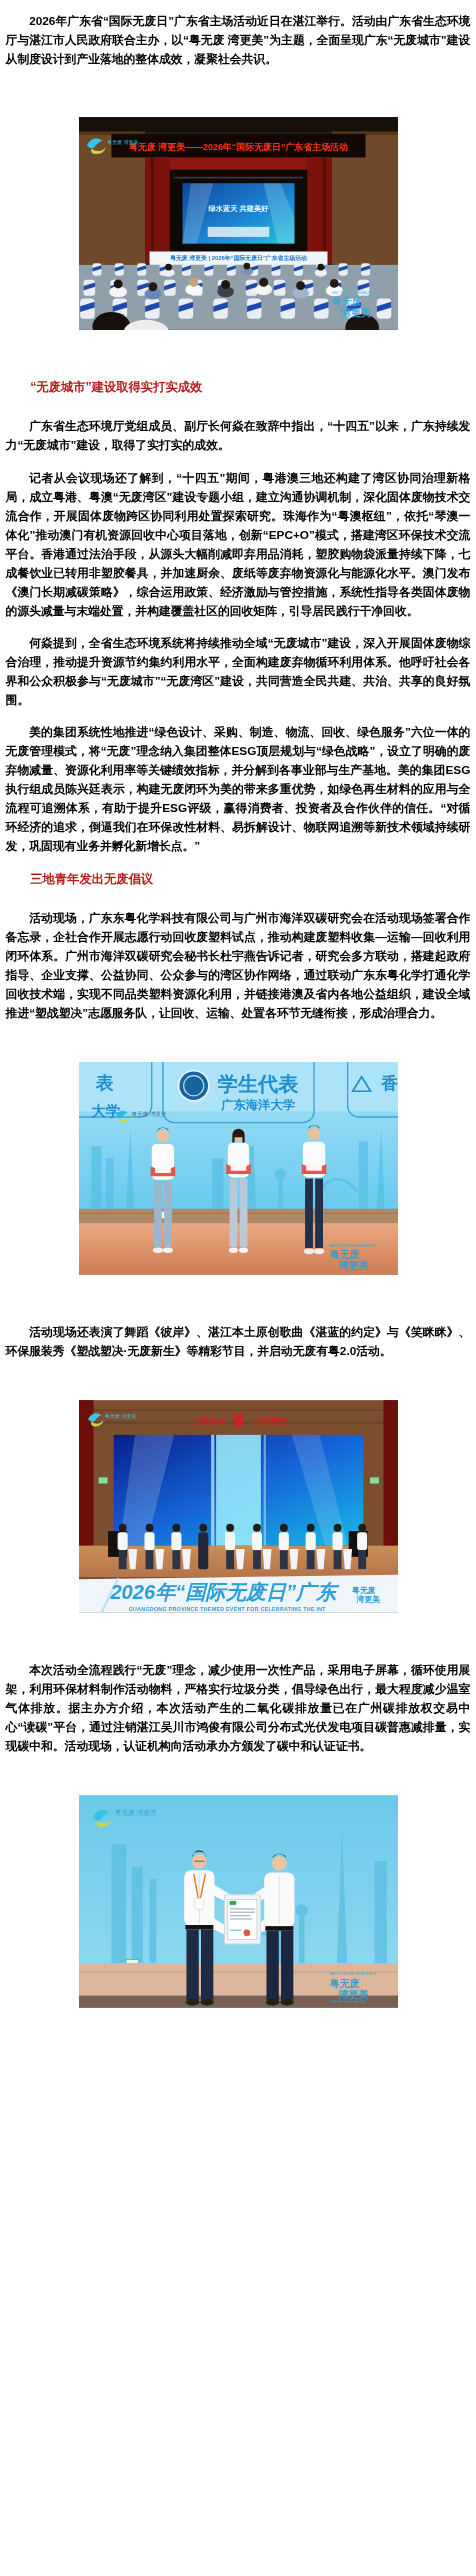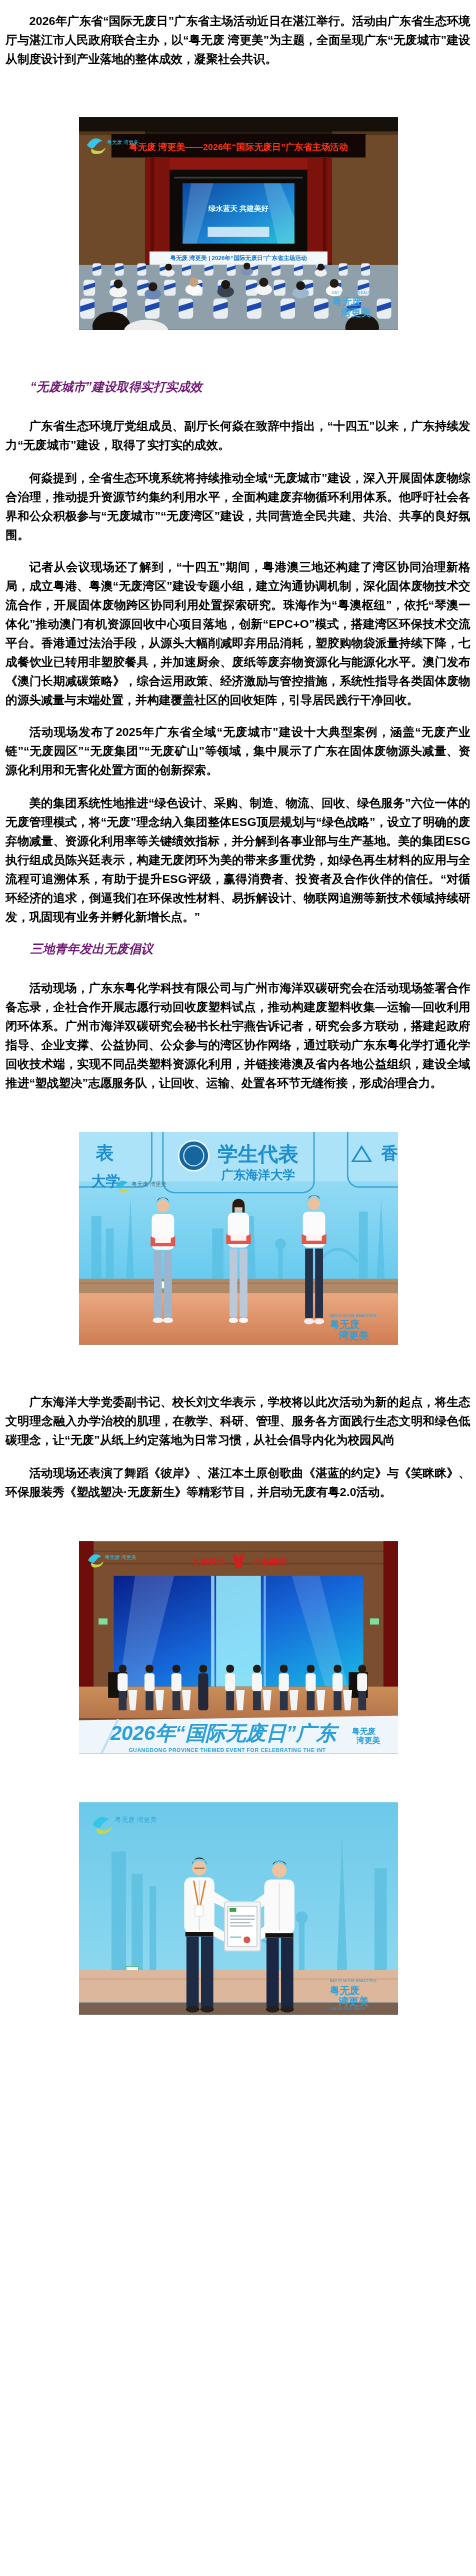--- a/index.html
+++ b/index.html
@@ -1,19 +1,19 @@
 <!DOCTYPE html>
 <html style="font-size:9px"><head>
 <meta charset="utf-8">
 <style>
   html,body{margin:0;padding:0;background:#ffffff;}
   body{width:476px;font-family:"Liberation Sans","DejaVu Sans",sans-serif;}
   .page{padding:12.3px 5.6px 2.2px;}
   p.body{font-size:11.8px;line-height:19px;color:#000000;text-align:justify;text-indent:2em;margin:0 0 13.4px;font-weight:bold;}
-  h2.sec{font-size:12.3px;line-height:19px;color:#701a75;font-weight:700;text-indent:2em;margin:10px 0 20px;font-style:italic;}
+  h2.sec{font-size:12.3px;line-height:19px;color:#b91c1c;font-weight:700;text-indent:2em;margin:10px 0 20px;}
   figure.photo{width:319px;margin:39px auto 48px;padding:0;}
   figure.photo.first{margin-top:48px;}
   figure.photo svg{display:block;}
 </style>
 </head>
 <body>
 
 <main class="page">
 
   <p class="body">2026年广东省“国际无废日”广东省主场活动近日在湛江举行。活动由广东省生态环境厅与湛江市人民政府联合主办，以“粤无废 湾更美”为主题，全面呈现广东“无废城市”建设从制度设计到产业落地的整体成效，凝聚社会共识。</p>
@@ -130,24 +130,23 @@
       <g opacity="0.9">
         <text x="452" y="316" font-size="7" fill="#49b6e8">BAY IS MORE BEAUTIFUL</text>
         <text x="452" y="336" font-size="18" font-weight="bold" fill="#3aa7e0">粤无废</text>
         <text x="468" y="356" font-size="18" font-weight="bold" fill="#3aa7e0">湾更美</text>
       </g>
     </svg>
   </figure>
 
   <h2 class="sec">“无废城市”建设取得实打实成效</h2>
   <p class="body">广东省生态环境厅党组成员、副厅长何焱在致辞中指出，“十四五”以来，广东持续发力“无废城市”建设，取得了实打实的成效。</p>
+  <p class="body">记者从会议现场还了解到，“十四五”期间，粤港澳三地还构建了湾区协同治理新格局，成立粤港、粤澳“无废湾区”建设专题小组，建立沟通协调机制，深化固体废物技术交流合作，开展固体废物跨区协同利用处置探索研究。珠海作为“粤澳枢纽”，依托“琴澳一体化”推动澳门有机资源回收中心项目落地，创新“EPC+O”模式，搭建湾区环保技术交流平台。香港通过法治手段，从源头大幅削减即弃用品消耗，塑胶购物袋派量持续下降，七成餐饮业已转用非塑胶餐具，并加速厨余、废纸等废弃物资源化与能源化水平。澳门发布《澳门长期减碳策略》，综合运用政策、经济激励与管控措施，系统性指导各类固体废物的源头减量与末端处置，并构建覆盖社区的回收矩阵，引导居民践行干净回收。</p>
   <p class="body">何焱提到，全省生态环境系统将持续推动全域“无废城市”建设，深入开展固体废物综合治理，推动提升资源节约集约利用水平，全面构建废弃物循环利用体系。他呼吁社会各界和公众积极参与“无废城市”“无废湾区”建设，共同营造全民共建、共治、共享的良好氛围。</p>
-  <p class="body">记者从会议现场还了解到，“十四五”期间，粤港澳三地还构建了湾区协同治理新格局，成立粤港、粤澳“无废湾区”建设专题小组，建立沟通协调机制，深化固体废物技术交流合作，开展固体废物跨区协同利用处置探索研究。珠海作为“粤澳枢纽”，依托“琴澳一体化”推动澳门有机资源回收中心项目落地，创新“EPC+O”模式，搭建湾区环保技术交流平台。香港通过法治手段，从源头大幅削减即弃用品消耗，塑胶购物袋派量持续下降，七成餐饮业已转用非塑胶餐具，并加速厨余、废纸等废弃物资源化与能源化水平。澳门发布《澳门长期减碳策略》，综合运用政策、经济激励与管控措施，系统性指导各类固体废物的源头减量与末端处置，并构建覆盖社区的回收矩阵，引导居民践行干净回收。</p>
-
-  <p class="body">活动现场发布了2025年广东省全域“无废城市”建设十大典型案例，涵盖“无废产业链”“无废园区”“无废集团”“无废矿山”等领域，集中展示了广东在固体废物源头减量、资源化利用和无害化处置方面的创新探索。</p>
+
   <p class="body">美的集团系统性地推进“绿色设计、采购、制造、物流、回收、绿色服务”六位一体的无废管理模式，将“无废”理念纳入集团整体ESG顶层规划与“绿色战略”，设立了明确的废弃物减量、资源化利用率等关键绩效指标，并分解到各事业部与生产基地。美的集团ESG执行组成员陈兴廷表示，构建无废闭环为美的带来多重优势，如绿色再生材料的应用与全流程可追溯体系，有助于提升ESG评级，赢得消费者、投资者及合作伙伴的信任。“对循环经济的追求，倒逼我们在环保改性材料、易拆解设计、物联网追溯等新技术领域持续研发，巩固现有业务并孵化新增长点。”</p>
 
   <h2 class="sec">三地青年发出无废倡议</h2>
   <p class="body">活动现场，广东东粤化学科技有限公司与广州市海洋双碳研究会在活动现场签署合作备忘录，企社合作开展志愿行动回收废塑料试点，推动构建废塑料收集—运输—回收利用闭环体系。广州市海洋双碳研究会秘书长杜宇燕告诉记者，研究会多方联动，搭建起政府指导、企业支撑、公益协同、公众参与的湾区协作网络，通过联动广东东粤化学打通化学回收技术端，实现不同品类塑料资源化利用，并链接港澳及省内各地公益组织，建设全域推进“塑战塑决”志愿服务队，让回收、运输、处置各环节无缝衔接，形成治理合力。</p>
 
   <figure class="photo">
     <svg width="319" height="213" viewBox="0 0 570 380">
       <defs>
         <linearGradient id="bg2" x1="0" y1="0" x2="0" y2="1">
           <stop offset="0" stop-color="#a8e2f7"></stop>
@@ -236,21 +235,20 @@
       </g>
 
       <g opacity="0.95">
         <text x="448" y="330" font-size="7" fill="#2f9fd6">BAY IS MORE BEAUTIFUL</text>
         <text x="448" y="350" font-size="18" font-weight="bold" fill="#2f9fd6">粤无废</text>
         <text x="464" y="370" font-size="18" font-weight="bold" fill="#2f9fd6">湾更美</text>
       </g>
     </svg>
   </figure>
 
-  <p class="body">广东海洋大学党委副书记、校长刘文华表示，学校将以此次活动为新的起点，将生态文明理念融入办学治校的肌理，在教学、科研、管理、服务各方面践行生态文明和绿色低碳理念，让“无废”从纸上约定落地为日常习惯，从社会倡导内化为校园风尚</p>
   <p class="body">活动现场还表演了舞蹈《彼岸》、湛江本土原创歌曲《湛蓝的约定》与《笑眯眯》、环保服装秀《塑战塑决·无废新生》等精彩节目，并启动无废有粤2.0活动。</p>
 
   <figure class="photo">
     <svg width="319" height="213" viewBox="0 0 570 380">
       <defs>
         <linearGradient id="scr3" x1="0" y1="0" x2="1" y2="1">
           <stop offset="0" stop-color="#081f8a"></stop>
             <stop offset="0.5" stop-color="#1565d8"></stop>
             <stop offset="1" stop-color="#19b9e6"></stop>
         </linearGradient>
@@ -326,20 +324,21 @@
       <text x="265" y="376" font-size="9.5" font-weight="bold" fill="#2b9fd8" text-anchor="middle" letter-spacing="0.5">GUANGDONG PROVINCE THEMED EVENT FOR CELEBRATING THE INT</text>
 
       <g transform="translate(14,20)">
         <path d="M2,14 q10,-17 24,-7 q-7,2 -11,9 q-4,7 -13,-2" fill="#35c4ea"></path>
         <path d="M8,18 q12,9 22,-2 q-3,11 -15,11 q-9,0 -7,-9" fill="#c9d64a"></path>
         <text x="32" y="12" font-size="9" fill="#35c4ea">粤无废 湾更美</text>
       </g>
     </svg>
   </figure>
 
+  <p class="body">本次活动全流程践行“无废”理念，减少使用一次性产品，采用电子屏幕，循环使用展架，利用环保材料制作活动物料，严格实行垃圾分类，倡导绿色出行，最大程度减少温室气体排放。据主办方介绍，本次活动产生的二氧化碳排放量已在广州碳排放权交易中心“读碳”平台，通过注销湛江吴川市鸿俊有限公司分布式光伏发电项目碳普惠减排量，实现碳中和。活动现场，认证机构向活动承办方颁发了碳中和认证证书。</p>
 
   <figure class="photo">
     <svg width="319" height="213" viewBox="0 0 570 380">
       <defs>
         <linearGradient id="bg4" x1="0" y1="0" x2="0" y2="1">
           <stop offset="0" stop-color="#6cc9e9"></stop>
             <stop offset="1" stop-color="#95dbf2"></stop>
         </linearGradient>
       </defs>
       <rect width="570" height="380" fill="url(#bg4)"></rect>

